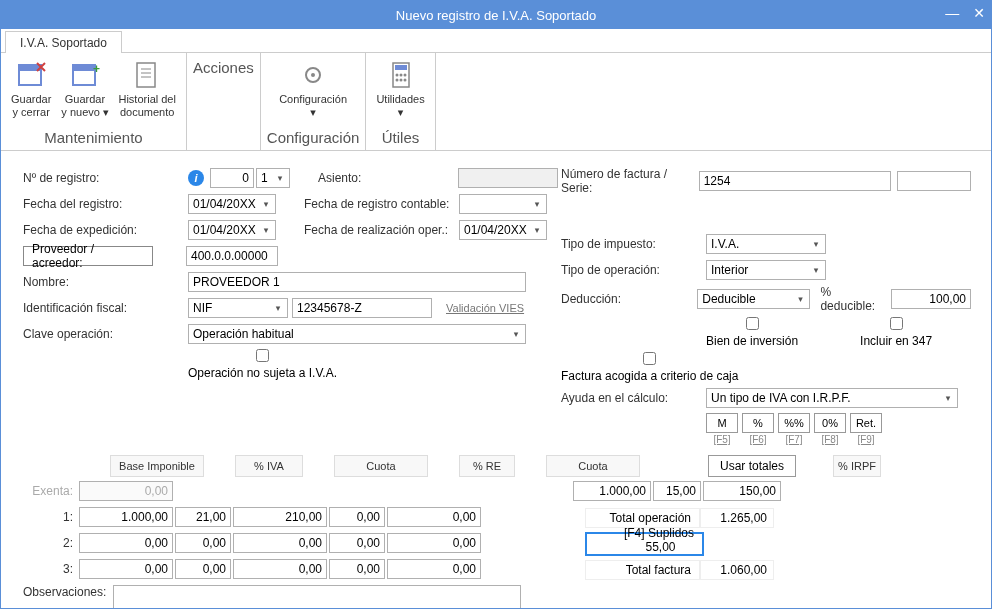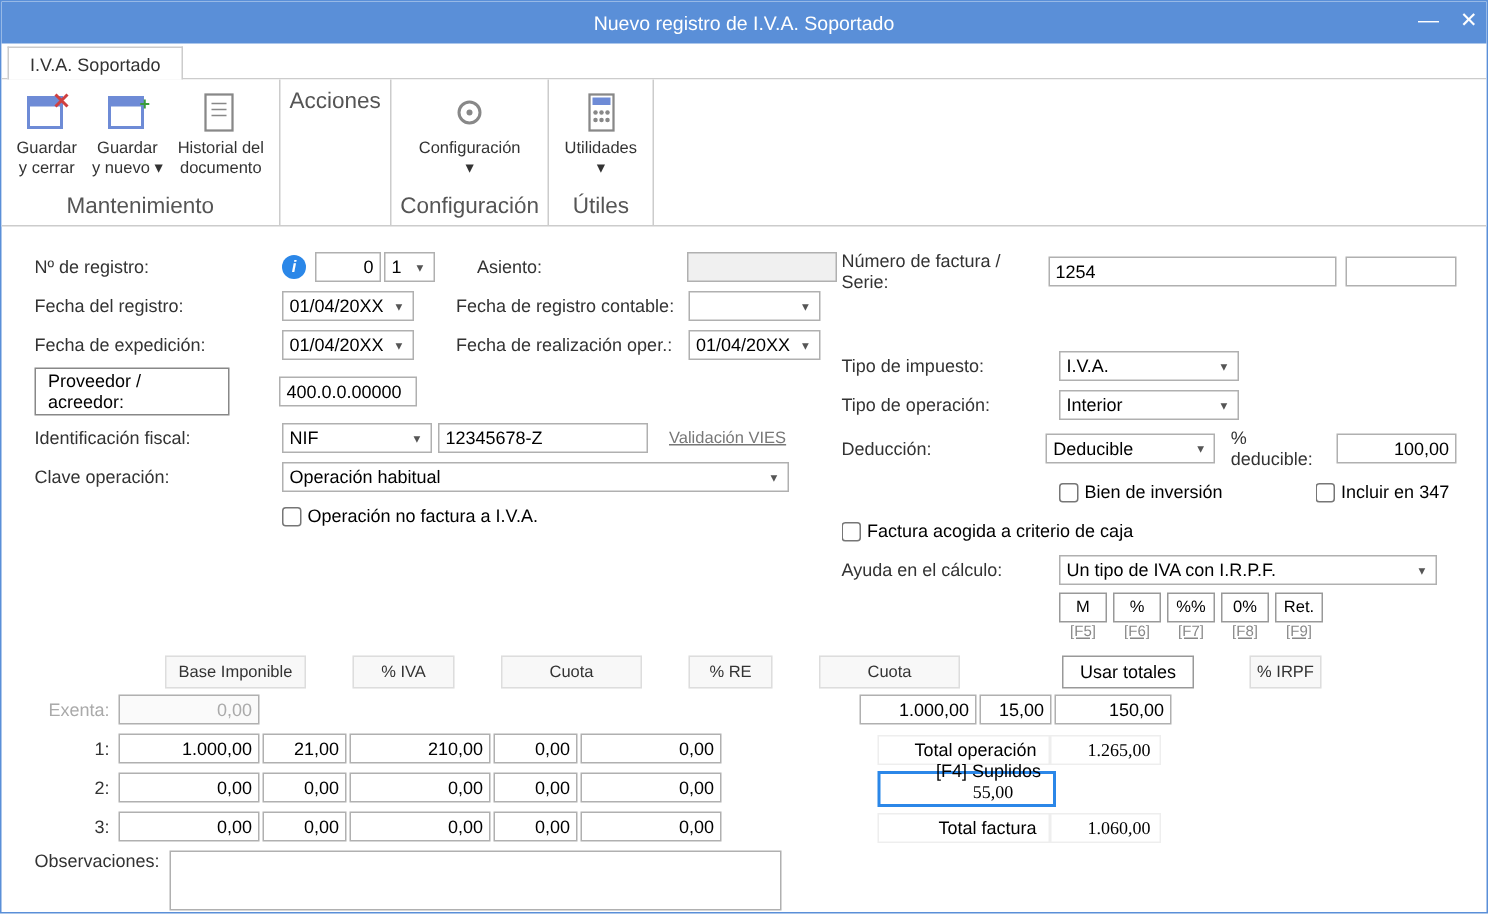--- a/index.html
+++ b/index.html
@@ -21,22 +21,22 @@
 .row { display: flex; align-items: center; margin-bottom: 4px; min-height: 22px; }
 label.fl { display: inline-block; color: #333; font-size: 12px; }
 .fl1 { width: 165px; }
 .col1, .col2 { float: left; }
 .col1 { width: 538px; }
 .col2 { width: 410px; }
 input[type=text], select, .combo { border: 1px solid #b0b0b0; height: 20px; padding: 1px 4px; font-size: 12px; background: #fff; }
 input[type=text].r { text-align: right; }
 .combo { display: inline-flex; align-items: center; justify-content: space-between; padding-right: 2px; }
 .combo .arr { width: 14px; text-align: center; color: #555; font-size: 9px; }
-.btn-field { border: 1px solid #888; background: #fff; padding: 2px 8px; height: 32px; display: inline-flex; align-items: center; cursor: pointer; }
-.cb { display: inline-flex; align-items: center; gap: 4px; }
+.btn-field { border: 1px solid #888; background: #fff; padding: 2px 8px; height: 20px; display: inline-flex; align-items: center; cursor: pointer; }
+.cb { display: inline-flex; align-items: center; gap: 4px; flex-direction: column; }
 .cb input { margin: 0; }
 .grid-area { clear: both; padding-top: 10px; }
 .grid-header { display: flex; align-items: center; height: 22px; gap: 31px; }
 .grid-header .gh { border: 1px solid #ddd; background: #f8f8f8; height: 22px; display: flex; align-items: center; justify-content: center; font-size: 11px; color: #333; }
 .grid-row { display: flex; align-items: center; height: 24px; margin-top: 2px; }
 .gl { width: 56px; text-align: right; padding-right: 6px; color: #333; font-size: 12px; }
 .gc { height: 20px; }
 .calc-btns { display: flex; gap: 4px; margin-top: 4px; }
 .calc-btn { border: 1px solid #999; width: 32px; height: 20px; display: flex; align-items: center; justify-content: center; font-size: 11px; background: #fff; cursor: pointer; }
 .calc-hint { display: flex; gap: 4px; margin-top: 1px; }
@@ -46,21 +46,21 @@
 .pagos-hdr .ph { border-right: 1px solid #ccc; display: flex; align-items: center; justify-content: center; font-size: 11px; }
 .pagos-body { border: 1px solid #ccc; border-top: none; height: 150px; background: #fff; }
 .pagos-icons { display: flex; gap: 4px; justify-content: flex-end; margin-bottom: 2px; }
 .pagos-icons .pi { width: 18px; height: 18px; cursor: pointer; display: flex; align-items: center; justify-content: center; }
 .link { color: #777; text-decoration: underline; cursor: pointer; font-size: 11px; }
 .info-icon { display: inline-flex; width: 16px; height: 16px; border-radius: 50%; background: #2b87e8; color: #fff; align-items: center; justify-content: center; font-weight: bold; font-size: 11px; font-style: italic; }
 .hl-box { border: 2px solid #2b87e8 !important; flex-direction: column; }
 .totals { margin-top: 2px; }
 .totals .trow { display: flex; justify-content: flex-end; align-items: center; height: 24px; }
 .totals .tlbl { width: 115px; text-align: right; padding-right: 8px; height: 20px; display: flex; align-items: center; justify-content: flex-end; border: 1px solid #eee; }
-.totals .tval { width: 74px; text-align: right; padding-right: 6px; height: 20px; display: flex; align-items: center; justify-content: flex-end; border: 1px solid #eee; font-family: Liberation Serif, serif; }
+.totals .tval { width: 74px; text-align: right; padding-right: 6px; height: 20px; display: flex; align-items: center; justify-content: flex-end; border: 1px solid #eee; }
 textarea { border: 1px solid #b0b0b0; resize: none; font-family: inherit; font-size: 12px; padding: 2px 4px; }
 </style>
 </head>
 <body>
 
 <div class="titlebar">
   <span class="title">Nuevo registro de I.V.A. Soportado</span>
   <div class="winctrls">
     <span>—</span>
     <span>✕</span>
@@ -191,40 +191,44 @@
         </div>
     </div>
     <div class="row">
       <div class="btn-field" style="width:130px">
           <span>Proveedor / acreedor:</span>
         </div>
       <span style="width:33px"></span>
       <input type="text" style="width: 92px;" value="400.0.0.00000">
     </div>
     <div class="row">
+      <label class="fl fl1">Nombre:</label>
+      <input type="text" style="width: 338px;" value="PROVEEDOR 1">
+    </div>
+    <div class="row">
       <label class="fl fl1">Identificación fiscal:</label>
       <div class="combo" style="width:100px">
           <span>NIF</span>
           <span class="arr">▾</span>
         </div>
       <input type="text" style="width: 140px; margin-left: 4px;" value="12345678-Z">
       <span class="link" style="margin-left:14px">Validación VIES</span>
     </div>
     <div class="row">
       <label class="fl fl1">Clave operación:</label>
       <div class="combo" style="width:338px">
           <span>Operación habitual</span>
           <span class="arr">▾</span>
         </div>
     </div>
     <div class="row">
       <span style="width:165px"></span>
       <label class="cb">
           <input type="checkbox" style="">
-          <span>Operación no factura a I.V.A.</span>
+          <span>Operación no sujeta a I.V.A.</span>
         </label>
     </div>
   </div>
 
   <div class="col2">
     <div class="row">
       <label class="fl" style="width:145px">Número de factura / Serie:</label>
       <input type="text" style="width: 202px;" value="1254">
       <input type="text" style="width: 74px; margin-left: 6px;" value="">
     </div>

